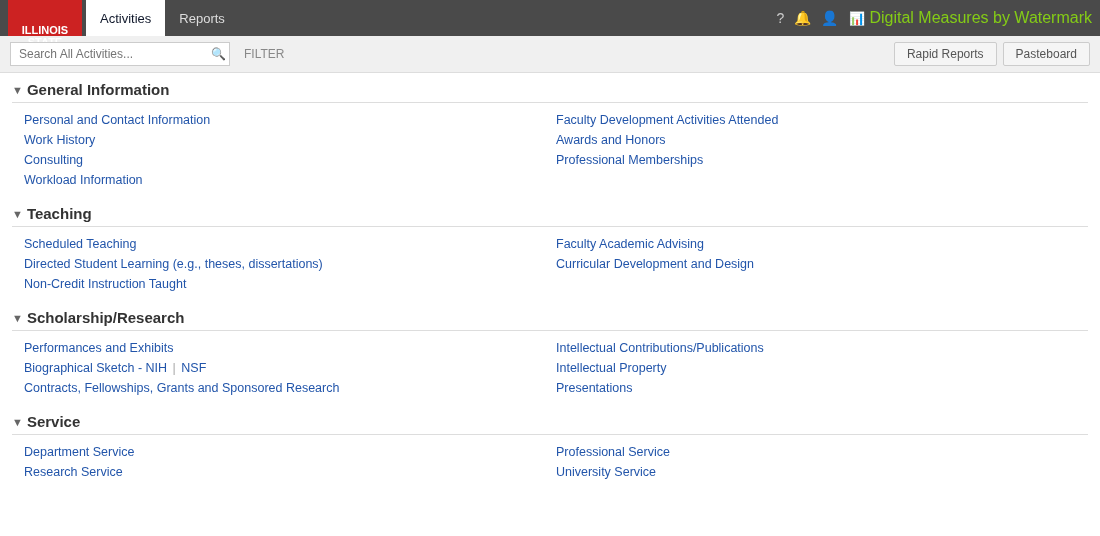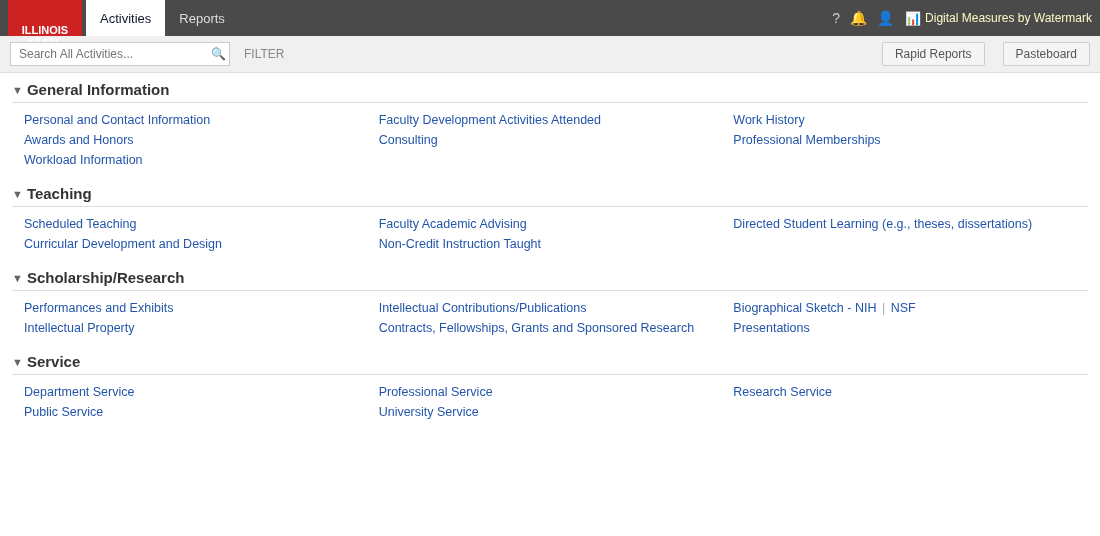--- a/index.html
+++ b/index.html
@@ -64,22 +64,22 @@
     .digital-measures-logo {
       display: flex;
       align-items: center;
       gap: 4px;
     }
     .dm-icon {
       color: #ccc;
       font-size: 13px;
     }
     .dm-text {
-      color: #fef9c3;
-      font-size: 12px;
+      color: #84cc16;
+      font-size: 16px;
     }
 
     
     .search-bar {
       background: #f0f0f0;
       padding: 6px 10px;
       display: flex;
       align-items: center;
       gap: 8px;
       border-bottom: 1px solid #ddd;
@@ -110,21 +110,21 @@
       background: none;
       border: none;
       color: #888;
       font-size: 12px;
       cursor: pointer;
       padding: 2px 6px;
     }
     .action-buttons {
       margin-left: auto;
       display: flex;
-      gap: 18px;
+      gap: 6px;
     }
     .action-btn {
       background: #f5f5f5;
       border: 1px solid #ccc;
       padding: 4px 12px;
       font-size: 12px;
       cursor: pointer;
       border-radius: 2px;
       color: #555;
     }
@@ -155,21 +155,21 @@
     }
     .section-title {
       font-size: 15px;
       font-weight: bold;
       color: #333;
     }
 
     
     .links-grid {
       display: grid;
-      grid-template-columns: 1fr 1fr 1fr;
+      grid-template-columns: 1fr 1fr;
       gap: 2px 0;
       padding-left: 12px;
     }
     .link-item {
       color: #2255aa;
       text-decoration: none;
       font-size: 12.5px;
       padding: 2px 0;
       cursor: pointer;
     }
@@ -258,18 +258,17 @@
     </div>
     <div class="section">
       <div class="section-header">
         <span class="section-toggle">▼</span>
         <span class="section-title">Service</span>
       </div>
       <div class="links-grid">
         <a class="link-item" href="#">Department Service</a>
         <a class="link-item" href="#">Professional Service</a>
         <a class="link-item" href="#">Research Service</a>
-        <a class="link-item" href="#">Public Service</a>
         <a class="link-item" href="#">University Service</a>
         <div></div>
       </div>
     </div>
   </div>
 
 </body></html>

